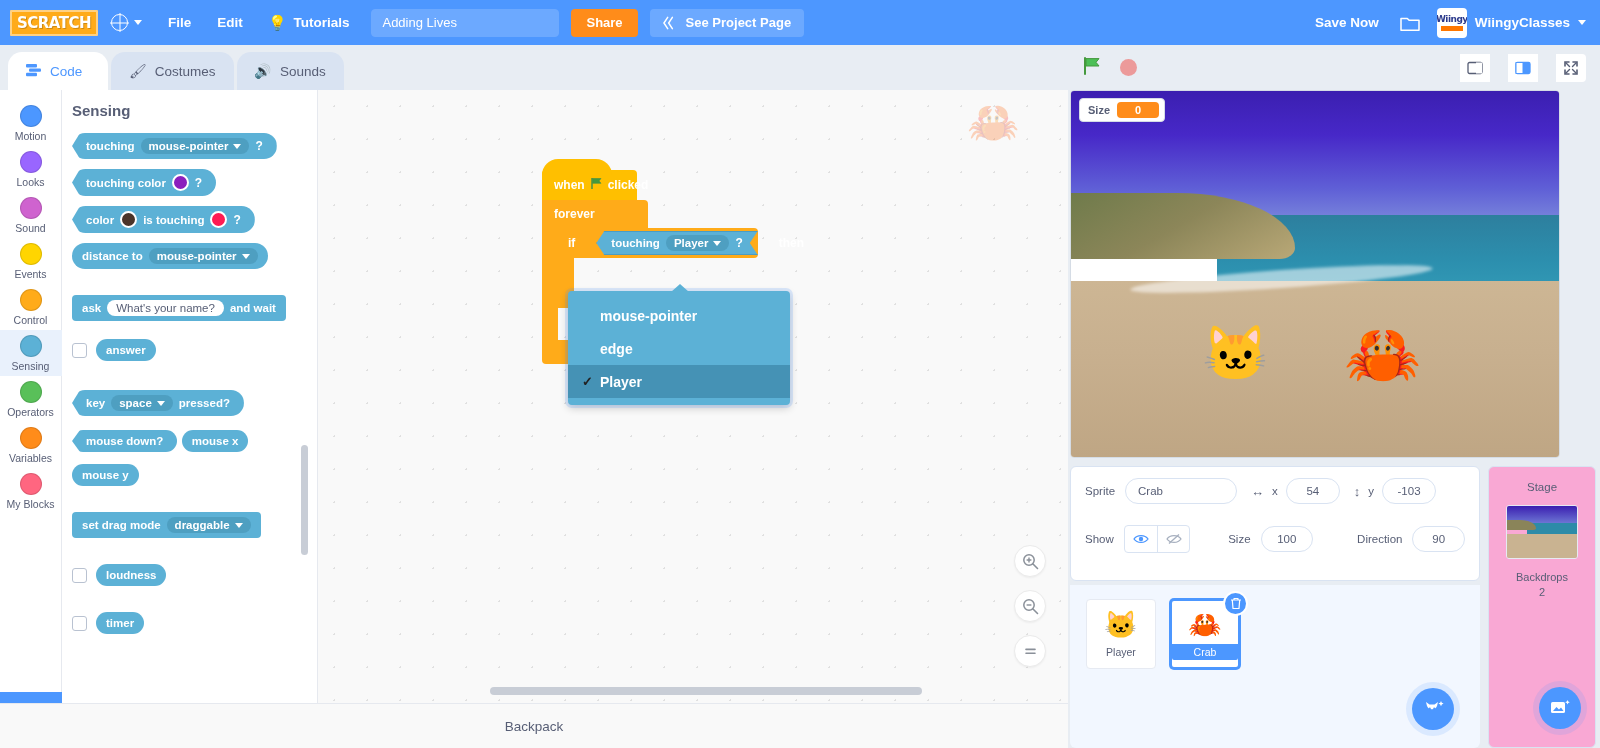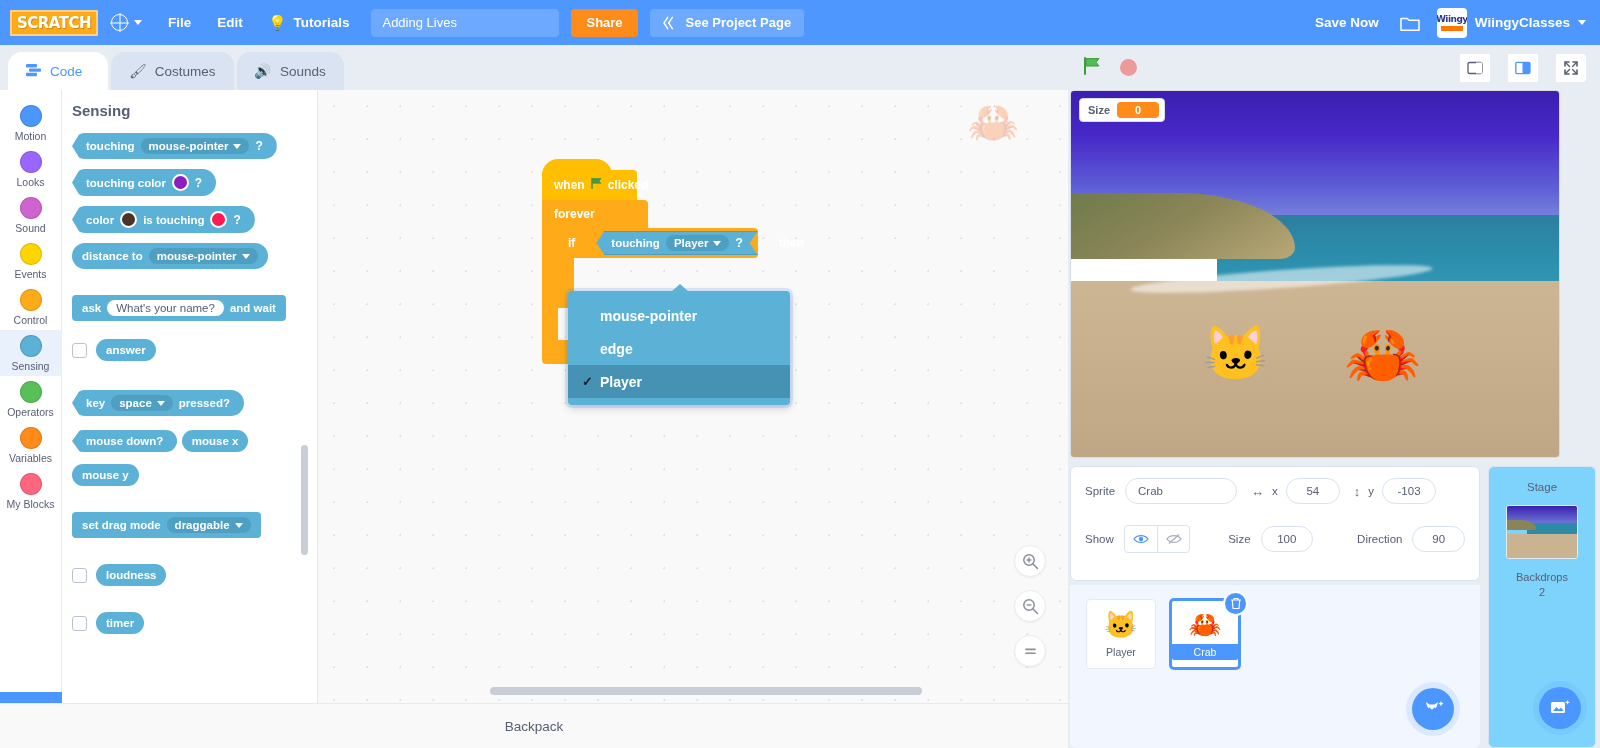--- a/index.html
+++ b/index.html
@@ -330,21 +330,21 @@
   }
   .addsprite {
     position:absolute; right:26px; bottom:18px; width:42px; height:42px;
     border-radius:50%; background:#4c97ff; color:#fff; display:flex;
     align-items:center; justify-content:center; font-size:19px; cursor:pointer;
     box-shadow: 0 0 0 6px rgba(76,151,255,.14);
   }
   
   .stagecol {
     position:absolute; left:420px; top:421px; width:108px; height:282px;
-    background:#7dd3fc; border-radius:6px; border:1px solid #d9e3f2;
+    background:#f9a8d4; border-radius:6px; border:1px solid #d9e3f2;
     display:flex; flex-direction:column; align-items:center; padding-top:14px;
   }
   .stagecol-title { font-size:11.5px; color:#575e75; }
   .stage-thumb {
     width:72px; height:54px; margin-top:12px; border-radius:3px;
     border:1px solid #e6eaf2; overflow:hidden; position:relative; cursor:pointer;
   }
   .backdrops-lbl { font-size:11px; color:#575e75; margin-top:12px; }
   .backdrops-num { font-size:11px; color:#575e75; margin-top:3px; }
   .addbackdrop {

